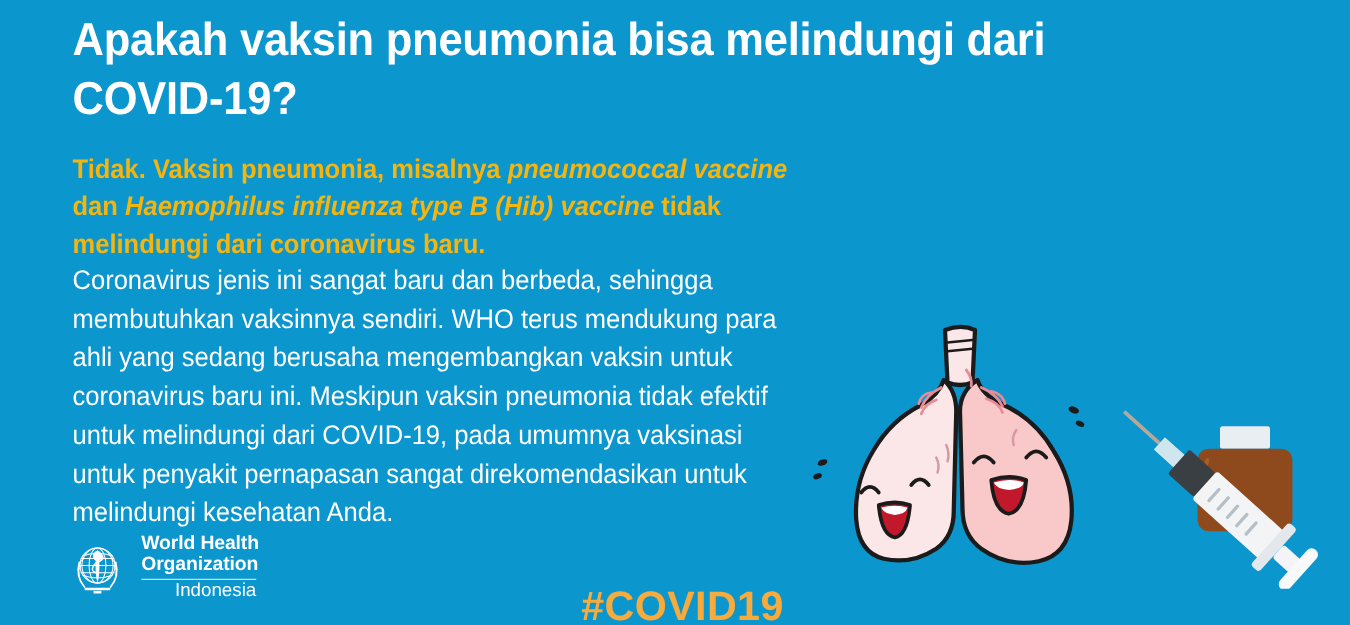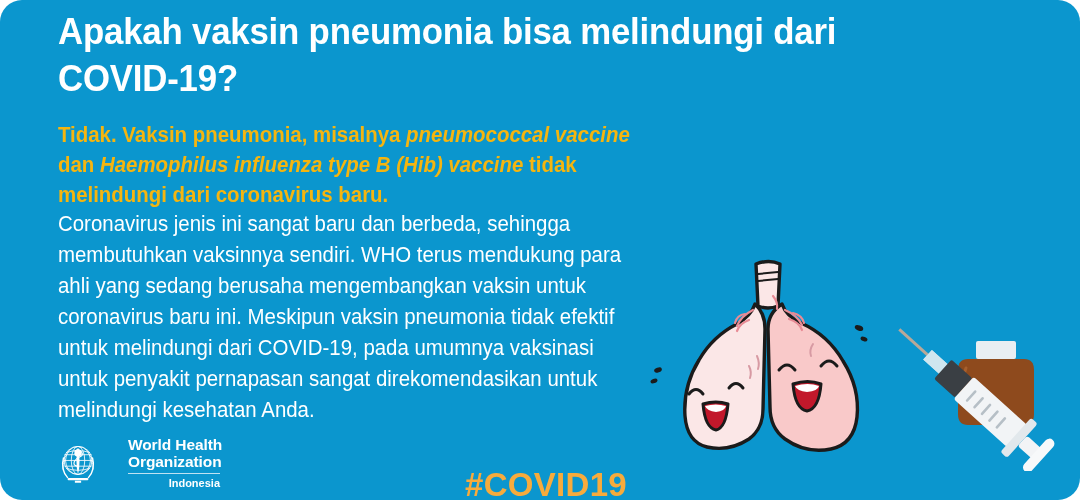--- a/index.html
+++ b/index.html
@@ -11,21 +11,20 @@
     height: 500px;
     overflow: hidden;
     font-family: "Liberation Sans", sans-serif;
   }
   #poster {
     position: relative;
     width: 1080px;
     height: 500px;
     background: #0b96ce;
     overflow: hidden;
-    border-radius: 22px;
   }
 
   
   .headline {
     position: absolute;
     left: 58px;
     top: 8px;
     width: 920px;
     color: #ffffff;
     font-family: "Liberation Sans Narrow", "Liberation Sans", sans-serif;
@@ -66,24 +65,24 @@
     line-height: 31px;
     font-weight: normal;
     transform: scaleX(0.95);
     transform-origin: left top;
   }
 
   
   .who-logo {
     position: absolute;
     left: 52px;
-    top: 434px;
+    top: 424px;
     display: flex;
-    align-items: center;
-    gap: 24px;
+    align-items: flex-end;
+    gap: 9px;
   }
   .who-emblem {
     width: 52px;
     height: 52px;
     flex: 0 0 52px;
   }
   .who-wordmark {
     padding-top: 2px;
   }
   .who-name {
@@ -95,23 +94,23 @@
     white-space: pre-line;
   }
   .who-rule {
     width: 92px;
     height: 1px;
     background: #bfe2f2;
     margin: 3px 0 2px 0;
   }
   .who-country {
     color: #ffffff;
-    font-size: 11px;
+    font-size: 15px;
     line-height: 14px;
-    font-weight: bold;
+    font-weight: normal;
     text-align: right;
     width: 92px;
   }
 
   
   .hashtag {
     position: absolute;
     left: 465px;
     top: 427px;
     color: #f7ab3c;

